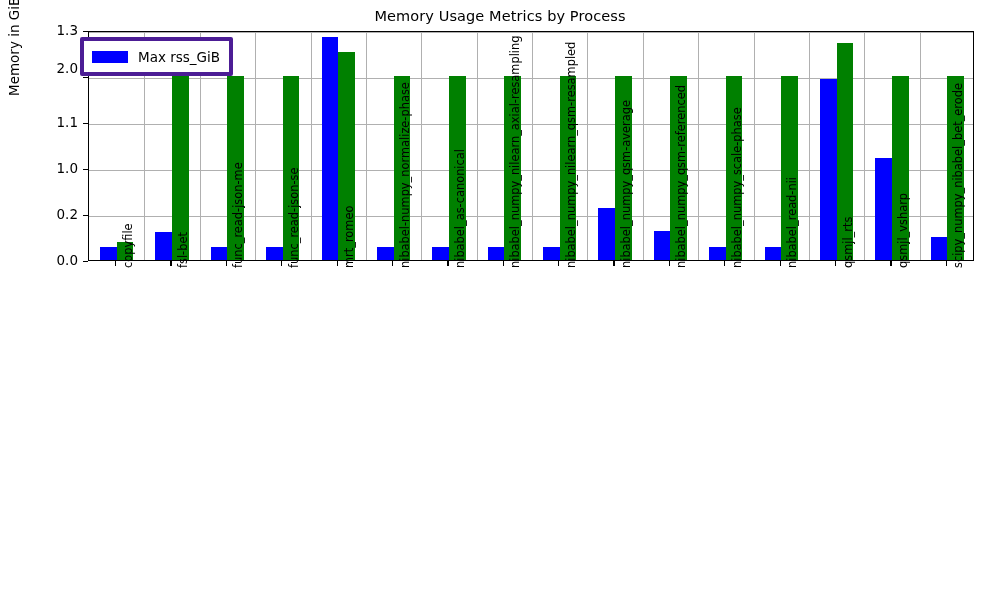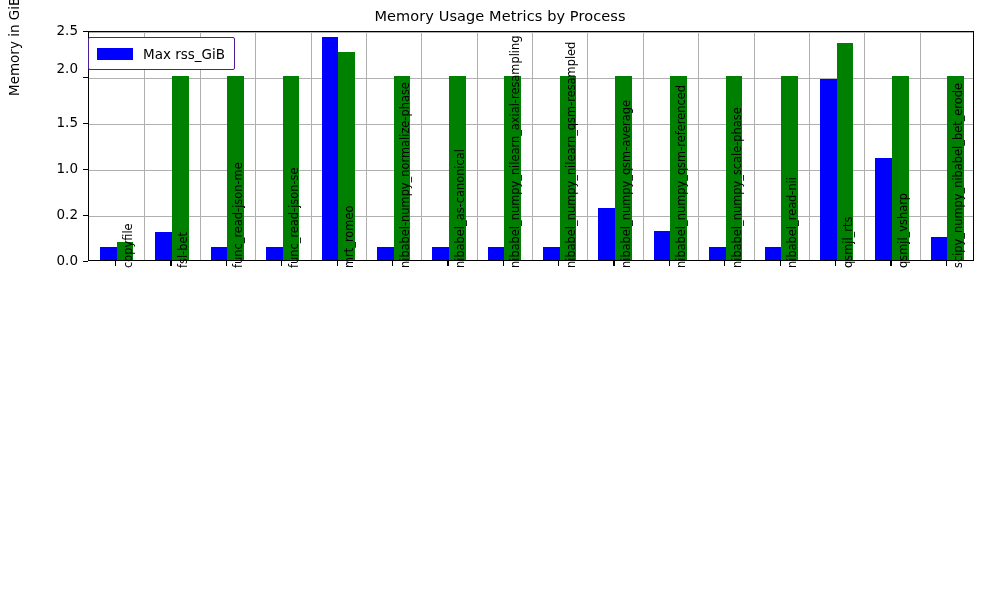--- a/index.html
+++ b/index.html
@@ -43,22 +43,22 @@
     position:absolute;top:268px;font-size:11.4px;color:#000;white-space:nowrap;
     transform:rotate(-90deg);transform-origin:left top;
   }
   #xlabel-axis{
     position:absolute;left:0;top:575px;width:1000px;text-align:center;
     font-size:13.5px;color:#000;
   }
 
   
   #legend{
-    position:absolute;left:88px;top:37px;
-    background:#fff;border:1px solid #4c1d95;border-radius:2px;
+    position:absolute;left:80px;top:37px;
+    background:#fff;border:4px solid #4c1d95;border-radius:2px;
     padding:6px 9px 6px 8px;box-sizing:border-box;
   }
   .legend-row{display:flex;align-items:center;height:19px;}
   .legend-swatch{width:36px;height:12px;margin-right:10px;flex:none;}
   .legend-swatch.blue{background:#0000ff;}
   .legend-swatch.green{background:#008000;}
   .legend-text{font-size:13.5px;color:#000;white-space:nowrap;}
 </style>
 </head>
 <body>
@@ -69,25 +69,25 @@
 
   <div id="ylabel-axis">Memory in GiB</div>
 
   <div id="ylabels">
       <div class="ylab" style="left: 30px; top: 252px;">0.0</div>
       <div style="position: absolute; left: 83px; top: 261px; width: 5px; height: 1.3px; background: rgb(0, 0, 0);"></div>
       <div class="ylab" style="left: 30px; top: 206px;">0.2</div>
       <div style="position: absolute; left: 83px; top: 215px; width: 5px; height: 1.3px; background: rgb(0, 0, 0);"></div>
       <div class="ylab" style="left: 30px; top: 160px;">1.0</div>
       <div style="position: absolute; left: 83px; top: 169px; width: 5px; height: 1.3px; background: rgb(0, 0, 0);"></div>
-      <div class="ylab" style="left: 30px; top: 114px;">1.5</div>
+      <div class="ylab" style="left: 30px; top: 114px;">1.1</div>
       <div style="position: absolute; left: 83px; top: 123px; width: 5px; height: 1.3px; background: rgb(0, 0, 0);"></div>
       <div class="ylab" style="left: 30px; top: 60px;">2.0</div>
       <div style="position: absolute; left: 83px; top: 77px; width: 5px; height: 1.3px; background: rgb(0, 0, 0);"></div>
-      <div class="ylab" style="left: 30px; top: 22px;">2.5</div>
+      <div class="ylab" style="left: 30px; top: 22px;">1.3</div>
       <div style="position: absolute; left: 83px; top: 31px; width: 5px; height: 1.3px; background: rgb(0, 0, 0);"></div>
     </div>
 
   <div id="plot-area">
     <div id="gridlines">
         <div class="gridline-h" style="top: 184px;"></div>
         <div class="gridline-h" style="top: 138px;"></div>
         <div class="gridline-h" style="top: 92px;"></div>
         <div class="gridline-h" style="top: 46px;"></div>
         <div class="gridline-h" style="top: 0px;"></div>

